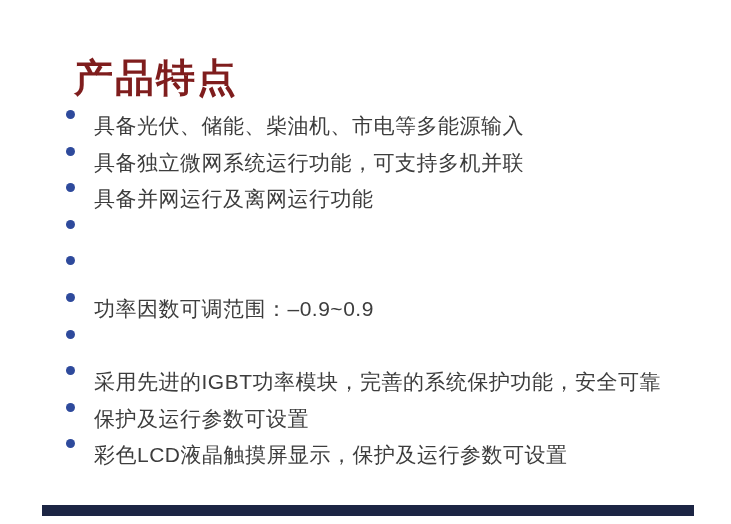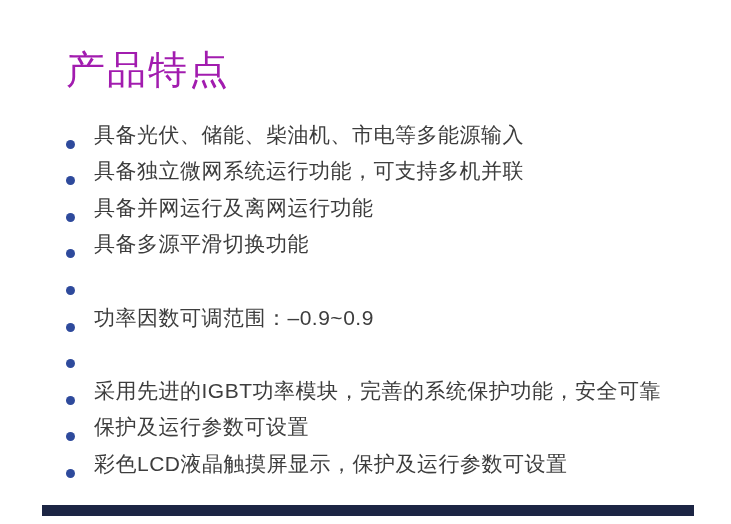--- a/index.html
+++ b/index.html
@@ -12,36 +12,36 @@
     width: 731px;
     height: 524px;
     background: #ffffff;
     overflow: hidden;
     font-family: "Liberation Sans", "DejaVu Sans", sans-serif;
   }
   .page-title {
     position: absolute;
     left: 62px;
     top: 42px;
-    margin: 4px;
+    margin: 12px;
     font-size: 39px;
     line-height: 48px;
-    font-weight: 400;
+    font-weight: 700;
     letter-spacing: 2px;
-    color: #a21caf;
+    color: #7f1d1d;
   }
   .feature-list {
     position: absolute;
     left: 66px;
     top: 112px;
     width: 650px;
   }
   .feature-row {
     display: flex;
-    align-items: flex-end;
+    align-items: flex-start;
     height: 36.6px;
     white-space: nowrap;
   }
   .bullet-dot {
     flex: 0 0 auto;
     width: 9px;
     height: 9px;
     border-radius: 50%;
     background: #2E4A9C;
     margin-right: 19px;
@@ -79,21 +79,20 @@
       <span class="feature-text">具备独立微网系统运行功能，可支持多机并联</span>
     </div>
 
     <div class="feature-row">
       <span class="bullet-dot"></span>
       <span class="feature-text">具备并网运行及离网运行功能</span>
     </div>
 
     <div class="feature-row">
       <span class="bullet-dot"></span>
-      <span class="feature-text">具备多源平滑切换功能</span>
     </div>
 
     <div class="feature-row">
       <span class="bullet-dot"></span>
     </div>
 
     <div class="feature-row">
       <span class="bullet-dot"></span>
       <span class="feature-text">功率因数可调范围：–0.9~0.9</span>
     </div>

